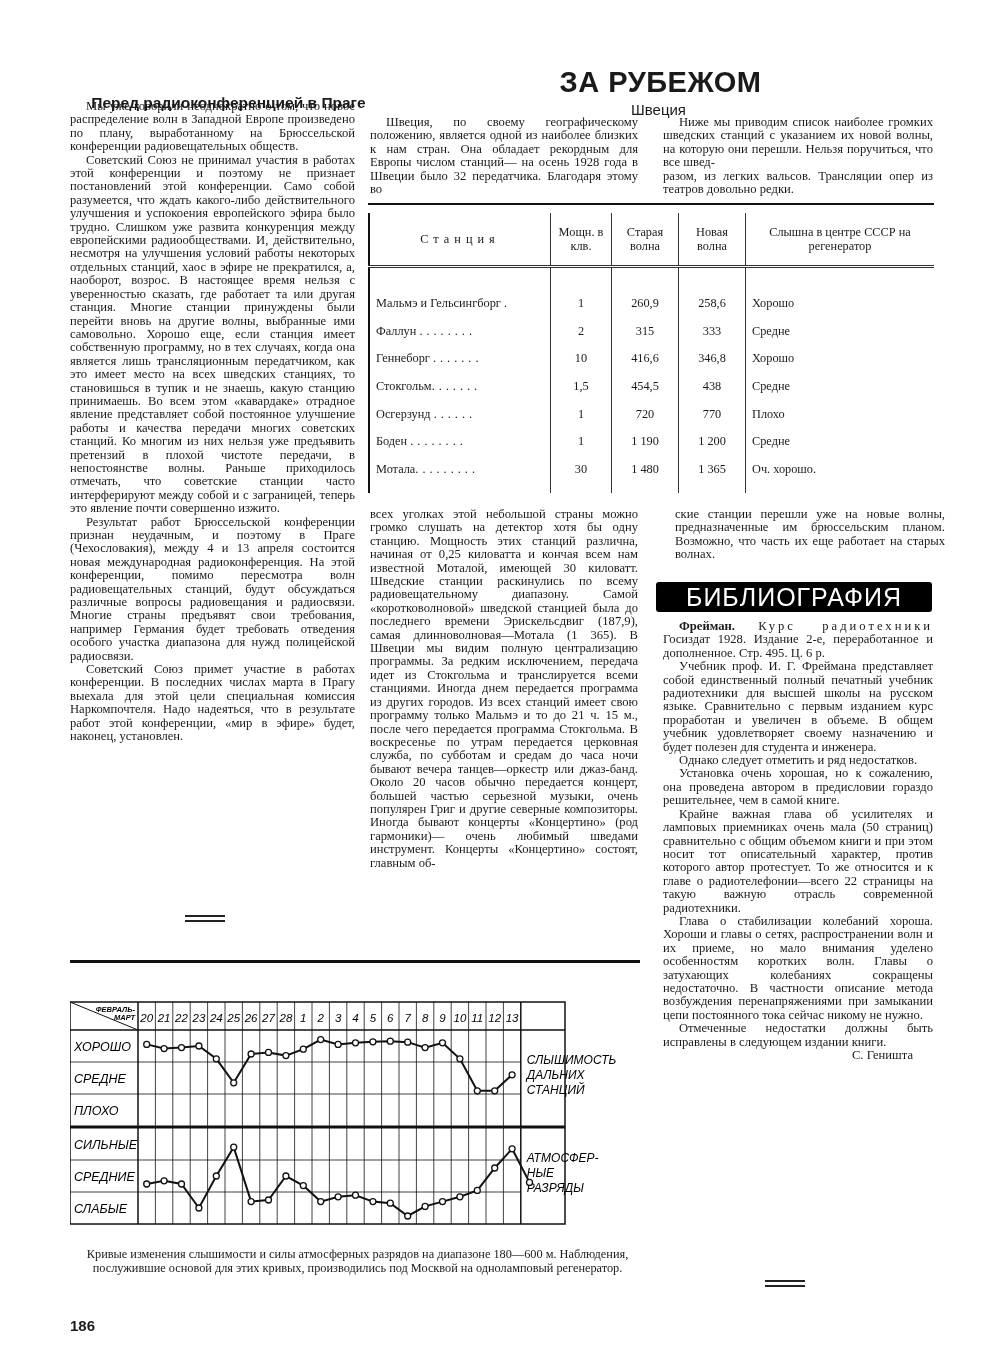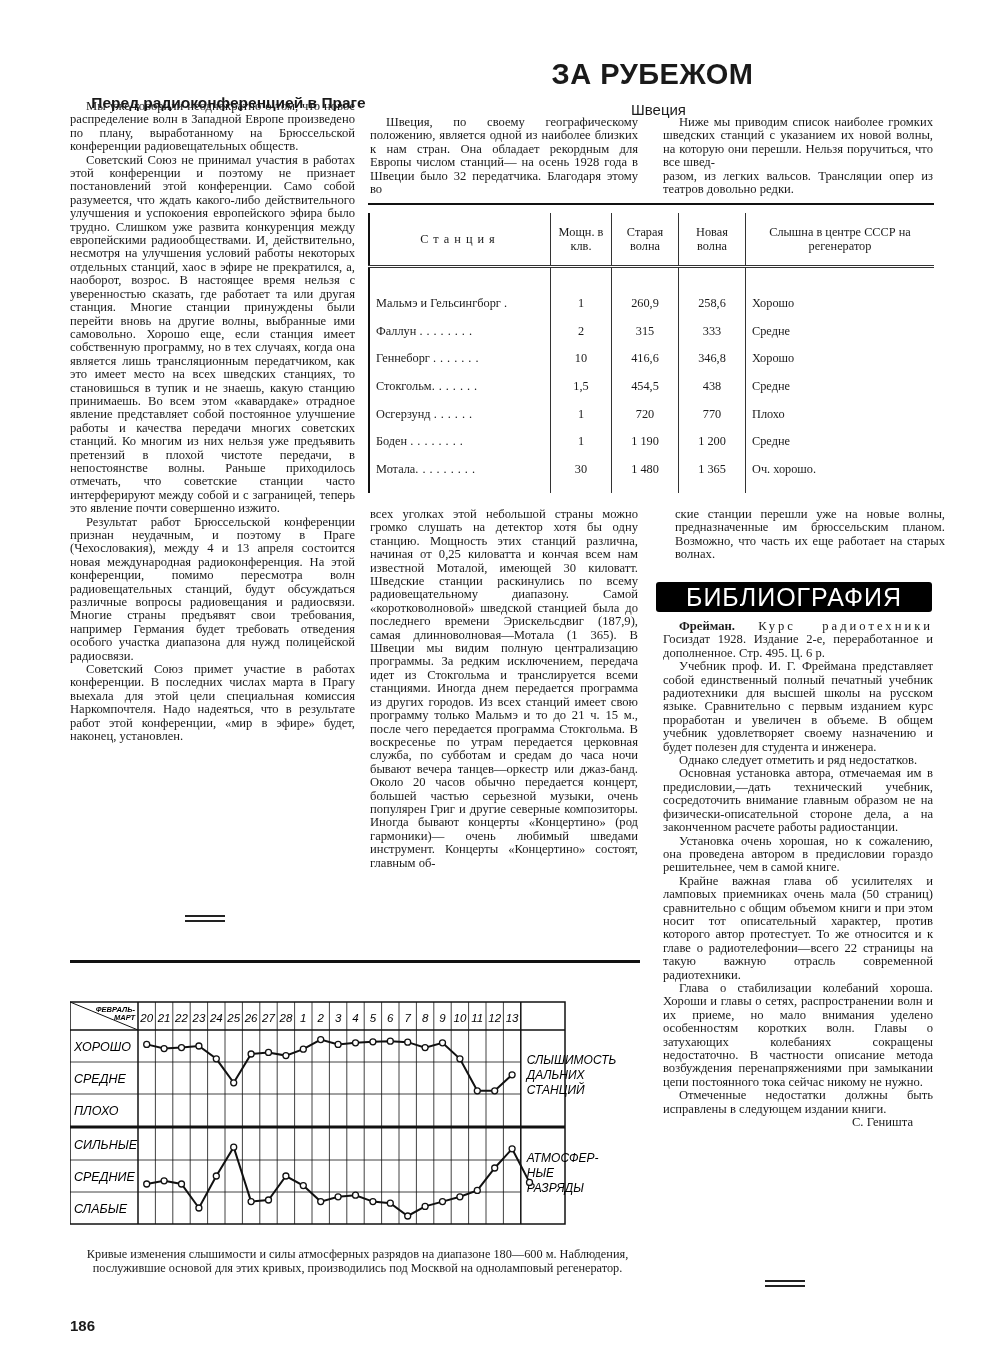--- a/index.html
+++ b/index.html
@@ -1,20 +1,20 @@
 <!DOCTYPE html>
 <html><head>
 <meta charset="utf-8">
 <style>
   html,body{margin:0;padding:0;background:#fff;}
   body{width:1000px;height:1365px;position:relative;font-family:"Liberation Serif","DejaVu Serif",serif;color:#1a1a1a;overflow:hidden;}
   .col{position:absolute;font-size:12.6px;line-height:13.4px;text-align:justify;}
   .col p{margin:0;text-indent:16px;}
   h2.left-title{position:absolute;left:70px;top:78px;width:285px;margin:16px;text-align:center;font-family:"Liberation Sans","DejaVu Sans",sans-serif;font-weight:bold;font-size:15.5px;line-height:18px;}
-  h1.main{position:absolute;left:370px;top:58px;width:565px;margin:0;text-align:center;font-family:"Liberation Sans","DejaVu Sans",sans-serif;font-weight:bold;font-size:29px;letter-spacing:0.5px;}
+  h1.main{position:absolute;left:370px;top:58px;width:565px;margin:8px;text-align:center;font-family:"Liberation Sans","DejaVu Sans",sans-serif;font-weight:bold;font-size:29px;letter-spacing:0.5px;}
   h3.sub{position:absolute;left:370px;top:95px;width:565px;margin:6px;text-align:center;font-family:"Liberation Sans","DejaVu Sans",sans-serif;font-weight:normal;font-size:15px;}
   .rule{position:absolute;background:#111;}
   table.st{position:absolute;left:368px;top:213px;width:566px;border-collapse:collapse;font-size:12.3px;}
   table.st th{font-weight:normal;height:52px;border-left:1px solid #333;border-bottom:3px double #333;text-align:center;line-height:14px;padding:0 4px;}
   table.st th:first-child{border-left:2px solid #111;letter-spacing:5px;}
   table.st td{height:27.6px;border-left:1px solid #333;padding:0 6px;}
   table.st td:first-child{border-left:2px solid #111;}
   table.st tr.first td{padding-top:22px;}
   table.st tr.last td{padding-bottom:10px;}
   td.num{text-align:center;}
@@ -123,21 +123,20 @@
 </div>
 <div class="col" style="left:663px;top:508px;width:270px;margin-left:12px;">
   <p style="text-indent:0">ские станции перешли уже на новые волны, предназначенные им брюссельским планом. Возможно, что часть их еще работает на старых волнах.</p>
 </div>
 
 <div class="biblio">БИБЛИОГРАФИЯ</div>
 <div class="col" style="left:663px;top:620px;width:270px;">
   <p><span class="bold">Фрейман.</span> <span class="sp">Курс радиотехники</span> <span>Госиздат 1928. Издание 2-е, переработанное и дополненное. Стр. 495. Ц. 6 р.</span></p>
   <p>Учебник проф. И. Г. Фреймана представляет собой единственный полный печатный учебник радиотехники для высшей школы на русском языке. Сравнительно с первым изданием курс проработан и увеличен в объеме. В общем учебник удовлетворяет своему назначению и будет полезен для студента и инженера.</p>
   <p>Однако следует отметить и ряд недостатков.</p>
-  <p>Основная установка автора, отмечаемая им в предисловии,—дать технический учебник, сосредоточить внимание главным образом не на физически-описательной стороне дела, а на законченном расчете работы радиостанции.</p>
   <p>Установка очень хорошая, но к сожалению, она проведена автором в предисловии гораздо решительнее, чем в самой книге.</p>
   <p>Крайне важная глава об усилителях и ламповых приемниках очень мала (50 страниц) сравнительно с общим объемом книги и при этом носит тот описательный характер, против которого автор протестует. То же относится и к главе о радиотелефонии—всего 22 страницы на такую важную отрасль современной радиотехники.</p>
   <p>Глава о стабилизации колебаний хороша. Хороши и главы о сетях, распространении волн и их приеме, но мало внимания уделено особенностям коротких волн. Главы о затухающих колебаниях сокращены недостаточно. В частности описание метода возбуждения перенапряжениями при замыкании цепи постоянного тока сейчас никому не нужно.</p>
   <p>Отмеченные недостатки должны быть исправлены в следующем издании книги.</p>
   <p class="sign">С. Геништа</p>
 </div>
 <div class="deco" style="left:765px;top:1280px;width:40px;"></div>
 <div class="deco" style="left:765px;top:1285px;width:40px;"></div>
 
 <div class="rule" style="left:70px;top:960px;width:570px;height:3px;"></div>

